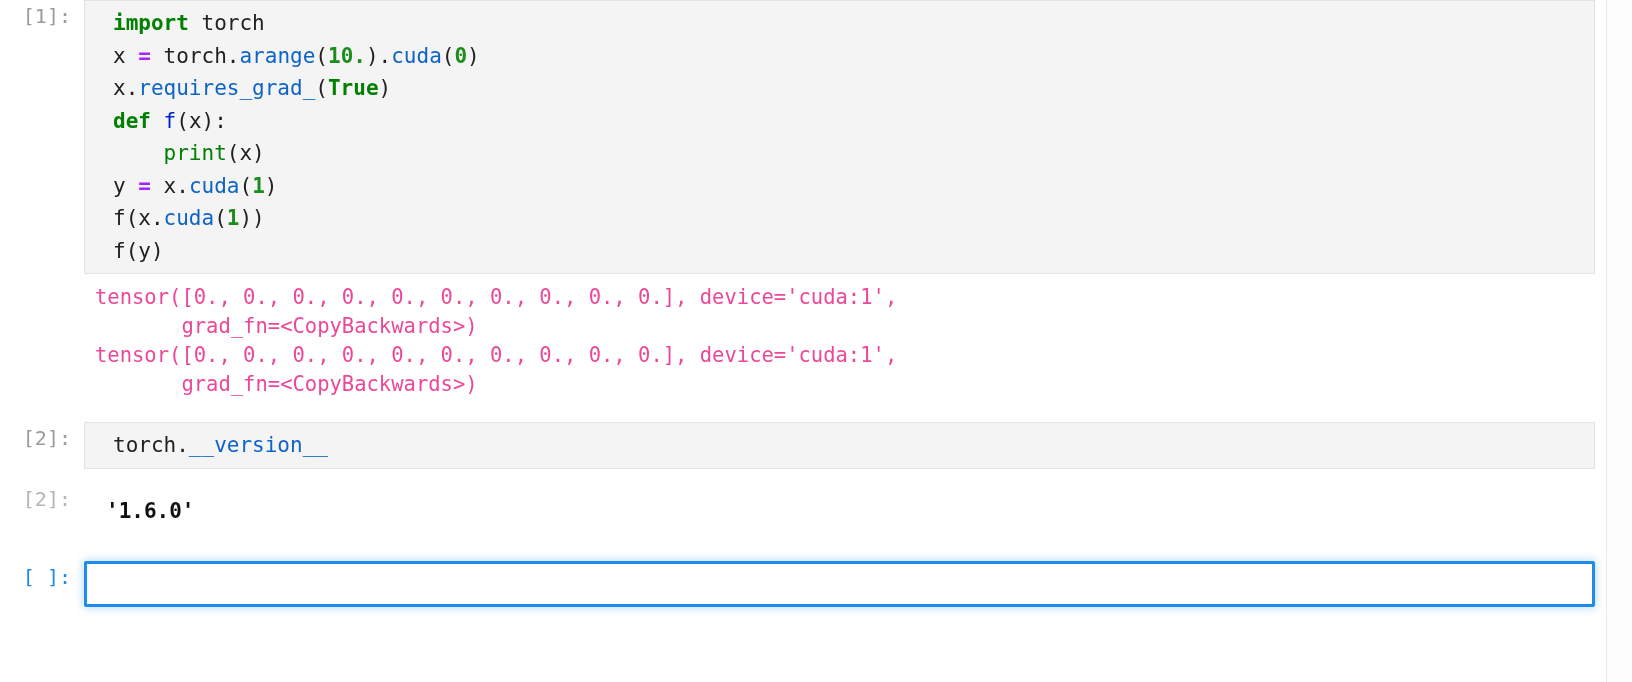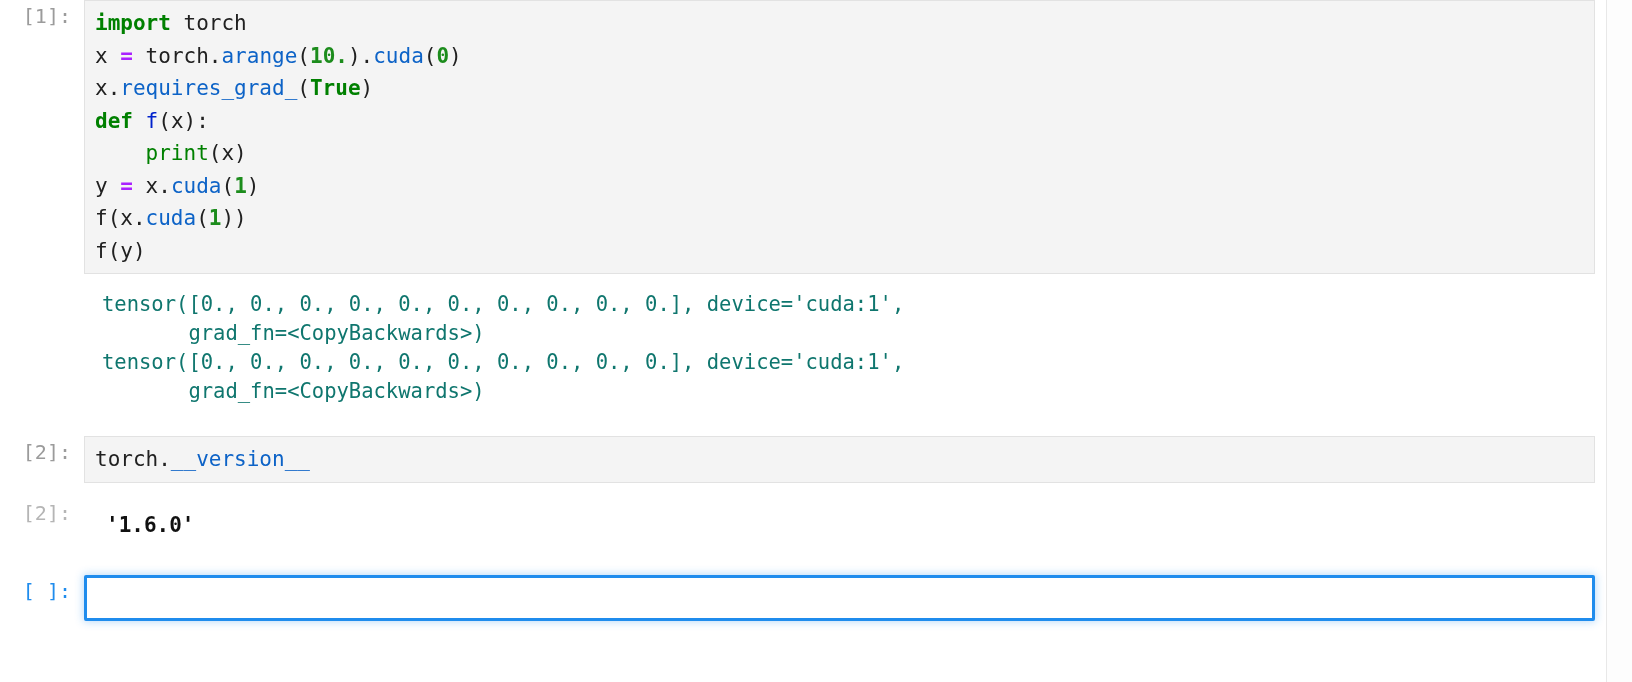--- a/index.html
+++ b/index.html
@@ -74,21 +74,21 @@
   .prompt.out {
     color: #b5b5b5;
   }
 
   
   .input-area {
     flex: 1 1 auto;
     background: #f4f4f4;
     border: 1px solid #e2e2e2;
     box-sizing: border-box;
-    padding: 6px 8px 6px 10px;
+    padding: 6px 8px 6px 28px;
     margin-right: 11px;
   }
   .input-area.focused {
     background: #ffffff;
     border: 3px solid #1f8ced;
     border-radius: 2px;
     box-shadow: 0 0 8px 1px rgba(31,140,237,0.30);
     padding: 4px 8px 4px 10px;
   }
 
@@ -114,25 +114,25 @@
   .tok-op   { color: #aa22ff; font-weight: bold; }   
   .tok-pl   { color: #212121; }                      
 
   
   .output-area {
     flex: 1 1 auto;
     padding: 0 8px 0 10px;
     box-sizing: border-box;
   }
   pre.stream {
-    margin: 8px;
+    margin: 1px;
     font-family: "DejaVu Sans Mono", "Liberation Mono", monospace;
     font-size: 20.5px;
     line-height: 29px;
-    color: #0f766e;
+    color: #ec4899;
     white-space: pre;
   }
   pre.result {
     margin: 12px;
     font-family: "DejaVu Sans Mono", "Liberation Mono", monospace;
     font-size: 21px;
     font-weight: bold;
     line-height: 32px;
     color: #111111;
     white-space: pre;

